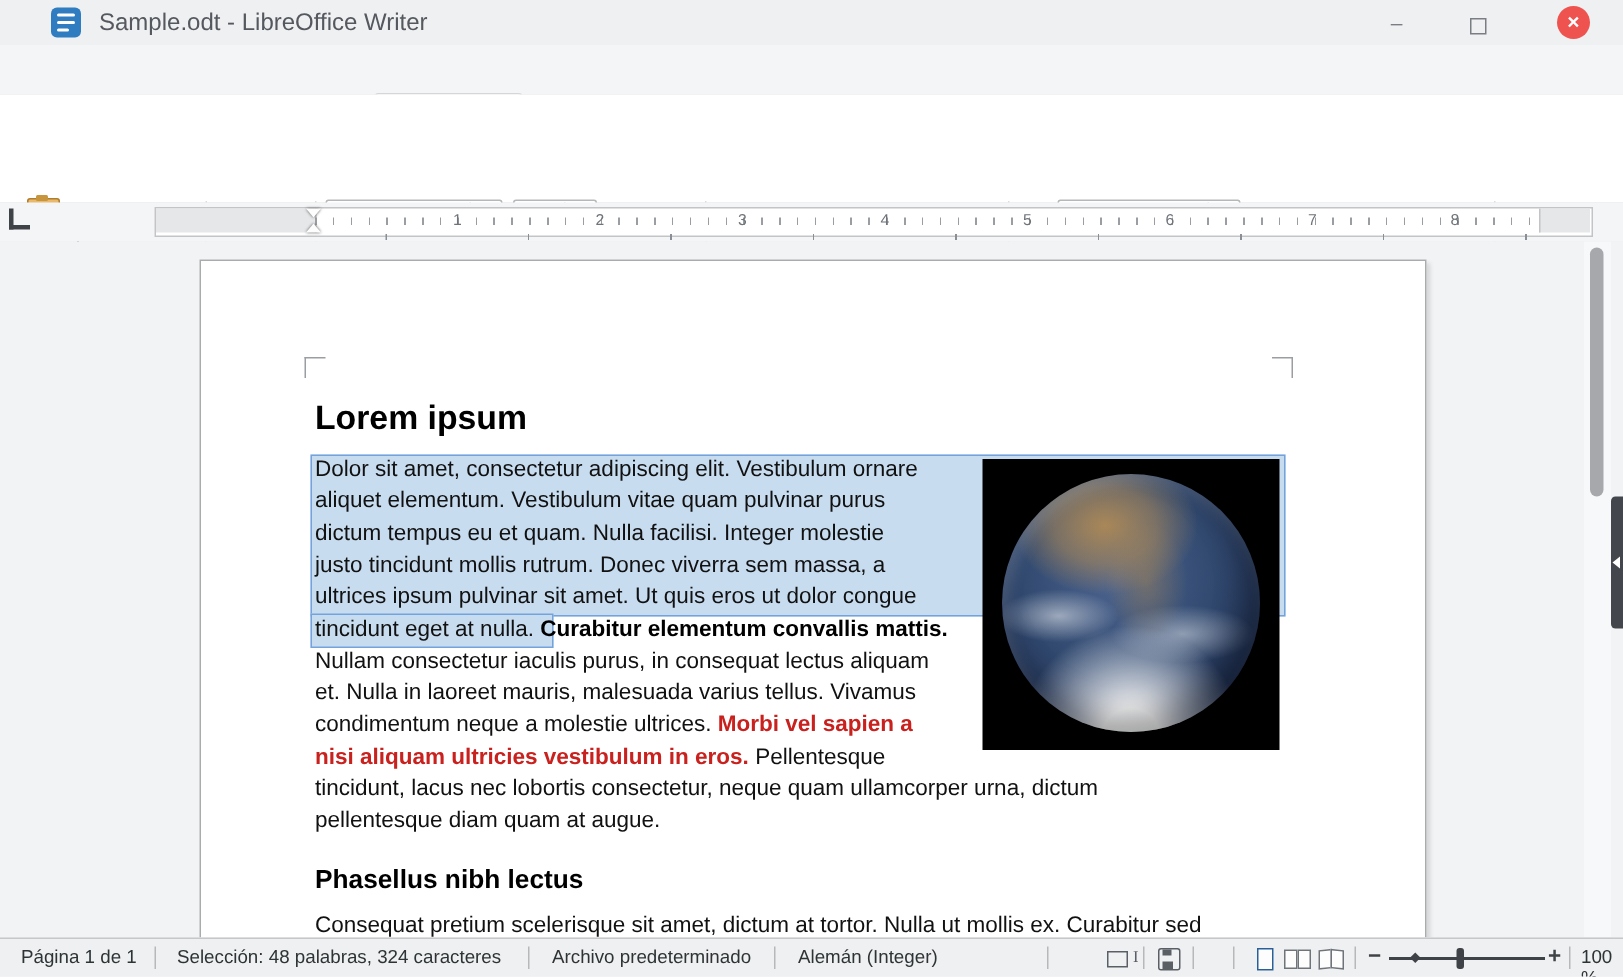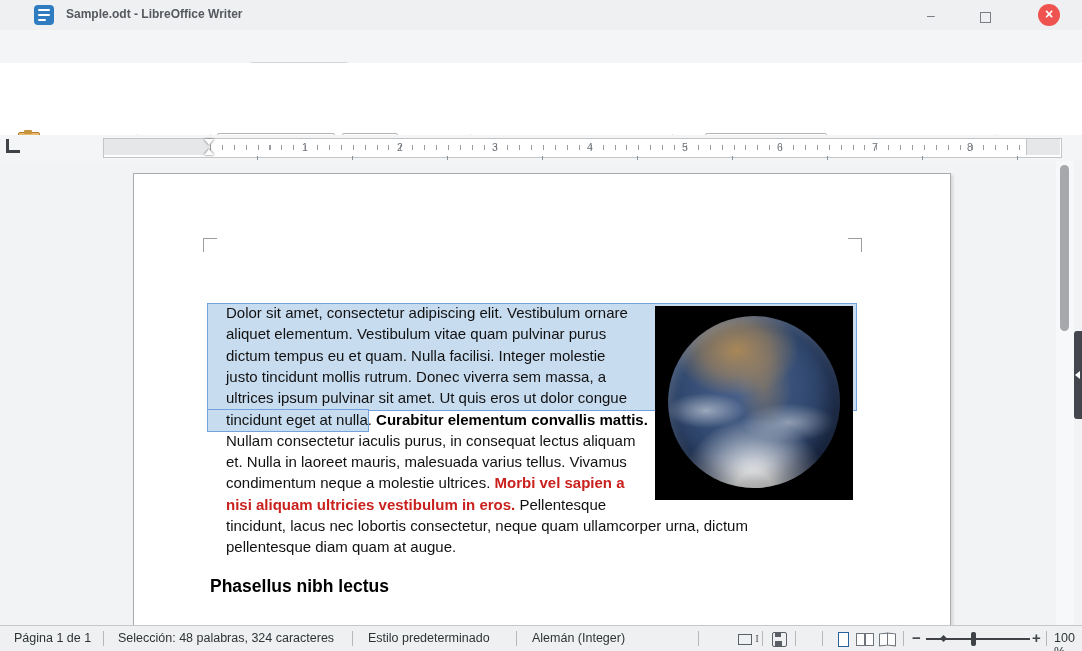--- a/index.html
+++ b/index.html
@@ -4,21 +4,21 @@
 <style>
   html,body{margin:0;padding:0;}
   body{width:1082px;height:651px;overflow:hidden;font-family:"Liberation Sans","DejaVu Sans",sans-serif;background:#eff0f1;}
   .abs{position:absolute;}
   #app{position:relative;width:1082px;height:651px;background:#eff0f1;}
 
   
   #titlebar{left:0;top:0;width:1082px;height:30px;background:#eff0f1;border-bottom:1px solid #dcdddf;}
   .title-icon{left:34px;top:5px;width:20px;height:20px;background:#2f7cc0;border-radius:4px;}
   .title-icon i{position:absolute;left:4px;background:#fff;height:2px;border-radius:1px;}
-  .title-text{left:66px;top:7px;font-size:12px;font-weight:bold;color:#55595f;}
+  .title-text{left:66px;top:7px;font-size:16px;font-weight:normal;color:#55595f;}
   .winbtn{top:6px;width:22px;height:18px;text-align:center;color:#7a7e84;font-size:14px;line-height:18px;}
   .btn-min{right:140px;}
   .btn-max{right:86px;}
   .maxglyph{display:inline-block;width:9px;height:9px;border:1.5px solid #7a7e84;transform:rotate(0deg);position:relative;top:3px;}
   .btn-close{right:22px;top:4px;width:22px;height:22px;background:#ef5350;border-radius:50%;color:#fff;font-size:14px;line-height:21px;text-align:center;font-weight:bold;}
 
   
   #tabrow{left:0;top:30px;width:1082px;height:33px;background:#f4f5f6;border-bottom:1px solid #d5d6d8;}
   .qicon{top:37px;width:20px;height:20px;}
   .newdoc-box{position:absolute;left:0;top:1px;width:15px;height:15px;border:2px solid #3465a4;border-radius:2px;background:#fff;}
@@ -120,21 +120,21 @@
   .tabstops{left:257px;top:21px;width:770px;height:4px;background:repeating-linear-gradient(to right,#8a8f96 0 1px,transparent 1px 95px);}
 
   
   #docarea{left:0;top:161px;width:1082px;height:464px;background:#f2f3f4;overflow:hidden;}
   #page{left:133px;top:12px;width:816px;height:470px;background:#fff;border:1px solid #a9abad;box-shadow:2px 2px 3px rgba(0,0,0,.12);}
   .cornermark{width:13px;height:13px;}
   .cm-l{left:69px;top:64px;border-left:1px solid #9a9da1;border-top:1px solid #9a9da1;}
   .cm-r{left:714px;top:64px;border-right:1px solid #9a9da1;border-top:1px solid #9a9da1;}
   .doc-h1{left:76px;top:92px;font-size:22.5px;font-weight:bold;color:#000;}
   #para1{left:76px;top:128px;width:644px;height:260px;font-size:15px;color:#111;}
-  .dline{position:absolute;left:16px;white-space:nowrap;line-height:21.3px;height:21.3px;}
+  .dline{position:absolute;left:0;white-space:nowrap;line-height:21.3px;height:21.3px;}
   .selrect{position:absolute;background:#c8dcf0;border:1px solid #74a2dc;z-index:0;}
   .sr1{left:-3px;top:1px;width:648px;height:106px;}
   .sr2{left:-3px;top:107px;width:160px;height:21px;}
   .dtext{z-index:3;}
   .bold{font-weight:bold;color:#000;}
   .redbold{font-weight:bold;color:#c9211e;}
   #img-earth{left:445px;top:4px;width:198px;height:194px;background:#000;z-index:2;}
   .earth{position:absolute;left:13px;top:10px;width:172px;height:172px;border-radius:50%;
     background:
      radial-gradient(circle at 50% 102%, rgba(255,255,255,.97) 10%, rgba(255,255,255,.6) 20%, rgba(255,255,255,0) 38%),
@@ -450,20 +450,21 @@
       <div class="abs indent-bot"></div>
     </div>
     <div class="abs tabstops"></div>
   </div>
 
   <div id="docarea" class="abs">
     <div id="page" class="abs">
       <div class="abs cornermark cm-l"></div>
       <div class="abs cornermark cm-r"></div>
 
+      <div class="abs doc-h1">Lorem ipsum</div>
 
       <div id="para1" class="abs">
         <div class="selrect sr1"></div>
         <div class="selrect sr2"></div>
         <div id="img-earth" class="abs">
           <div class="earth"></div>
         </div>
         <div class="dline dtext" style="top:0;"><span>Dolor sit amet, consectetur adipiscing elit. Vestibulum ornare</span></div>
         <div class="dline dtext" style="top:21.3px;"><span>aliquet elementum. Vestibulum vitae quam pulvinar purus</span></div>
         <div class="dline dtext" style="top:42.6px;"><span>dictum tempus eu et quam. Nulla facilisi. Integer molestie</span></div>
@@ -472,34 +473,35 @@
         <div class="dline dtext" style="top:106.5px;"><span>tincidunt eget at nulla.</span><span class="bold"> Curabitur elementum convallis mattis.</span></div>
         <div class="dline dtext" style="top:127.8px;"><span>Nullam consectetur iaculis purus, in consequat lectus aliquam</span></div>
         <div class="dline dtext" style="top:149.1px;"><span>et. Nulla in laoreet mauris, malesuada varius tellus. Vivamus</span></div>
         <div class="dline dtext" style="top:170.4px;"><span>condimentum neque a molestie ultrices. </span><span class="redbold">Morbi vel sapien a</span></div>
         <div class="dline dtext" style="top:191.7px;"><span class="redbold">nisi aliquam ultricies vestibulum in eros.</span><span> Pellentesque</span></div>
         <div class="dline dtext" style="top:234.3px;"><span>pellentesque diam quam at augue.</span></div>
         <div class="dline dtext" style="top:213px;"><span>tincidunt, lacus nec lobortis consectetur, neque quam ullamcorper urna, dictum</span></div>
       </div>
 
       <div class="abs doc-h2">Phasellus nibh lectus</div>
+      <div class="abs doc-p2">Consequat pretium scelerisque sit amet, dictum at tortor. Nulla ut mollis ex. Curabitur sed</div>
     </div>
 
     <div id="vscroll-track" class="abs">
       <div id="vscroll-thumb" class="abs"></div>
     </div>
     <div id="sidebar-toggle" class="abs"></div>
   </div>
 
   <div id="statusbar" class="abs">
     <span class="abs sitem" style="left:14px;">Página 1 de 1</span>
     <div class="abs ssep" style="left:103px;"></div>
     <span class="abs sitem" style="left:118px;">Selección: 48 palabras, 324 caracteres</span>
     <div class="abs ssep" style="left:352px;"></div>
-    <span class="abs sitem" style="left:368px;">Estilo predeterminado</span>
+    <span class="abs sitem" style="left:368px;">Archivo predeterminado</span>
     <div class="abs ssep" style="left:516px;"></div>
     <span class="abs sitem" style="left:532px;">Alemán (Integer)</span>
     <div class="abs ssep" style="left:698px;"></div>
     <div class="abs ic-selmode" style="left:738px;top:8px;"></div>
     <div class="abs ssep" style="left:762px;"></div>
     <div class="abs ic-savestate" style="left:772px;top:6px;"></div>
     <div class="abs ssep" style="left:795px;"></div>
     <div class="abs ssep" style="left:822px;"></div>
     <div class="abs vp vp-single" style="left:838px;top:6px;"></div>
     <div class="abs vp vp-sm" style="left:856px;top:7px;"></div>

